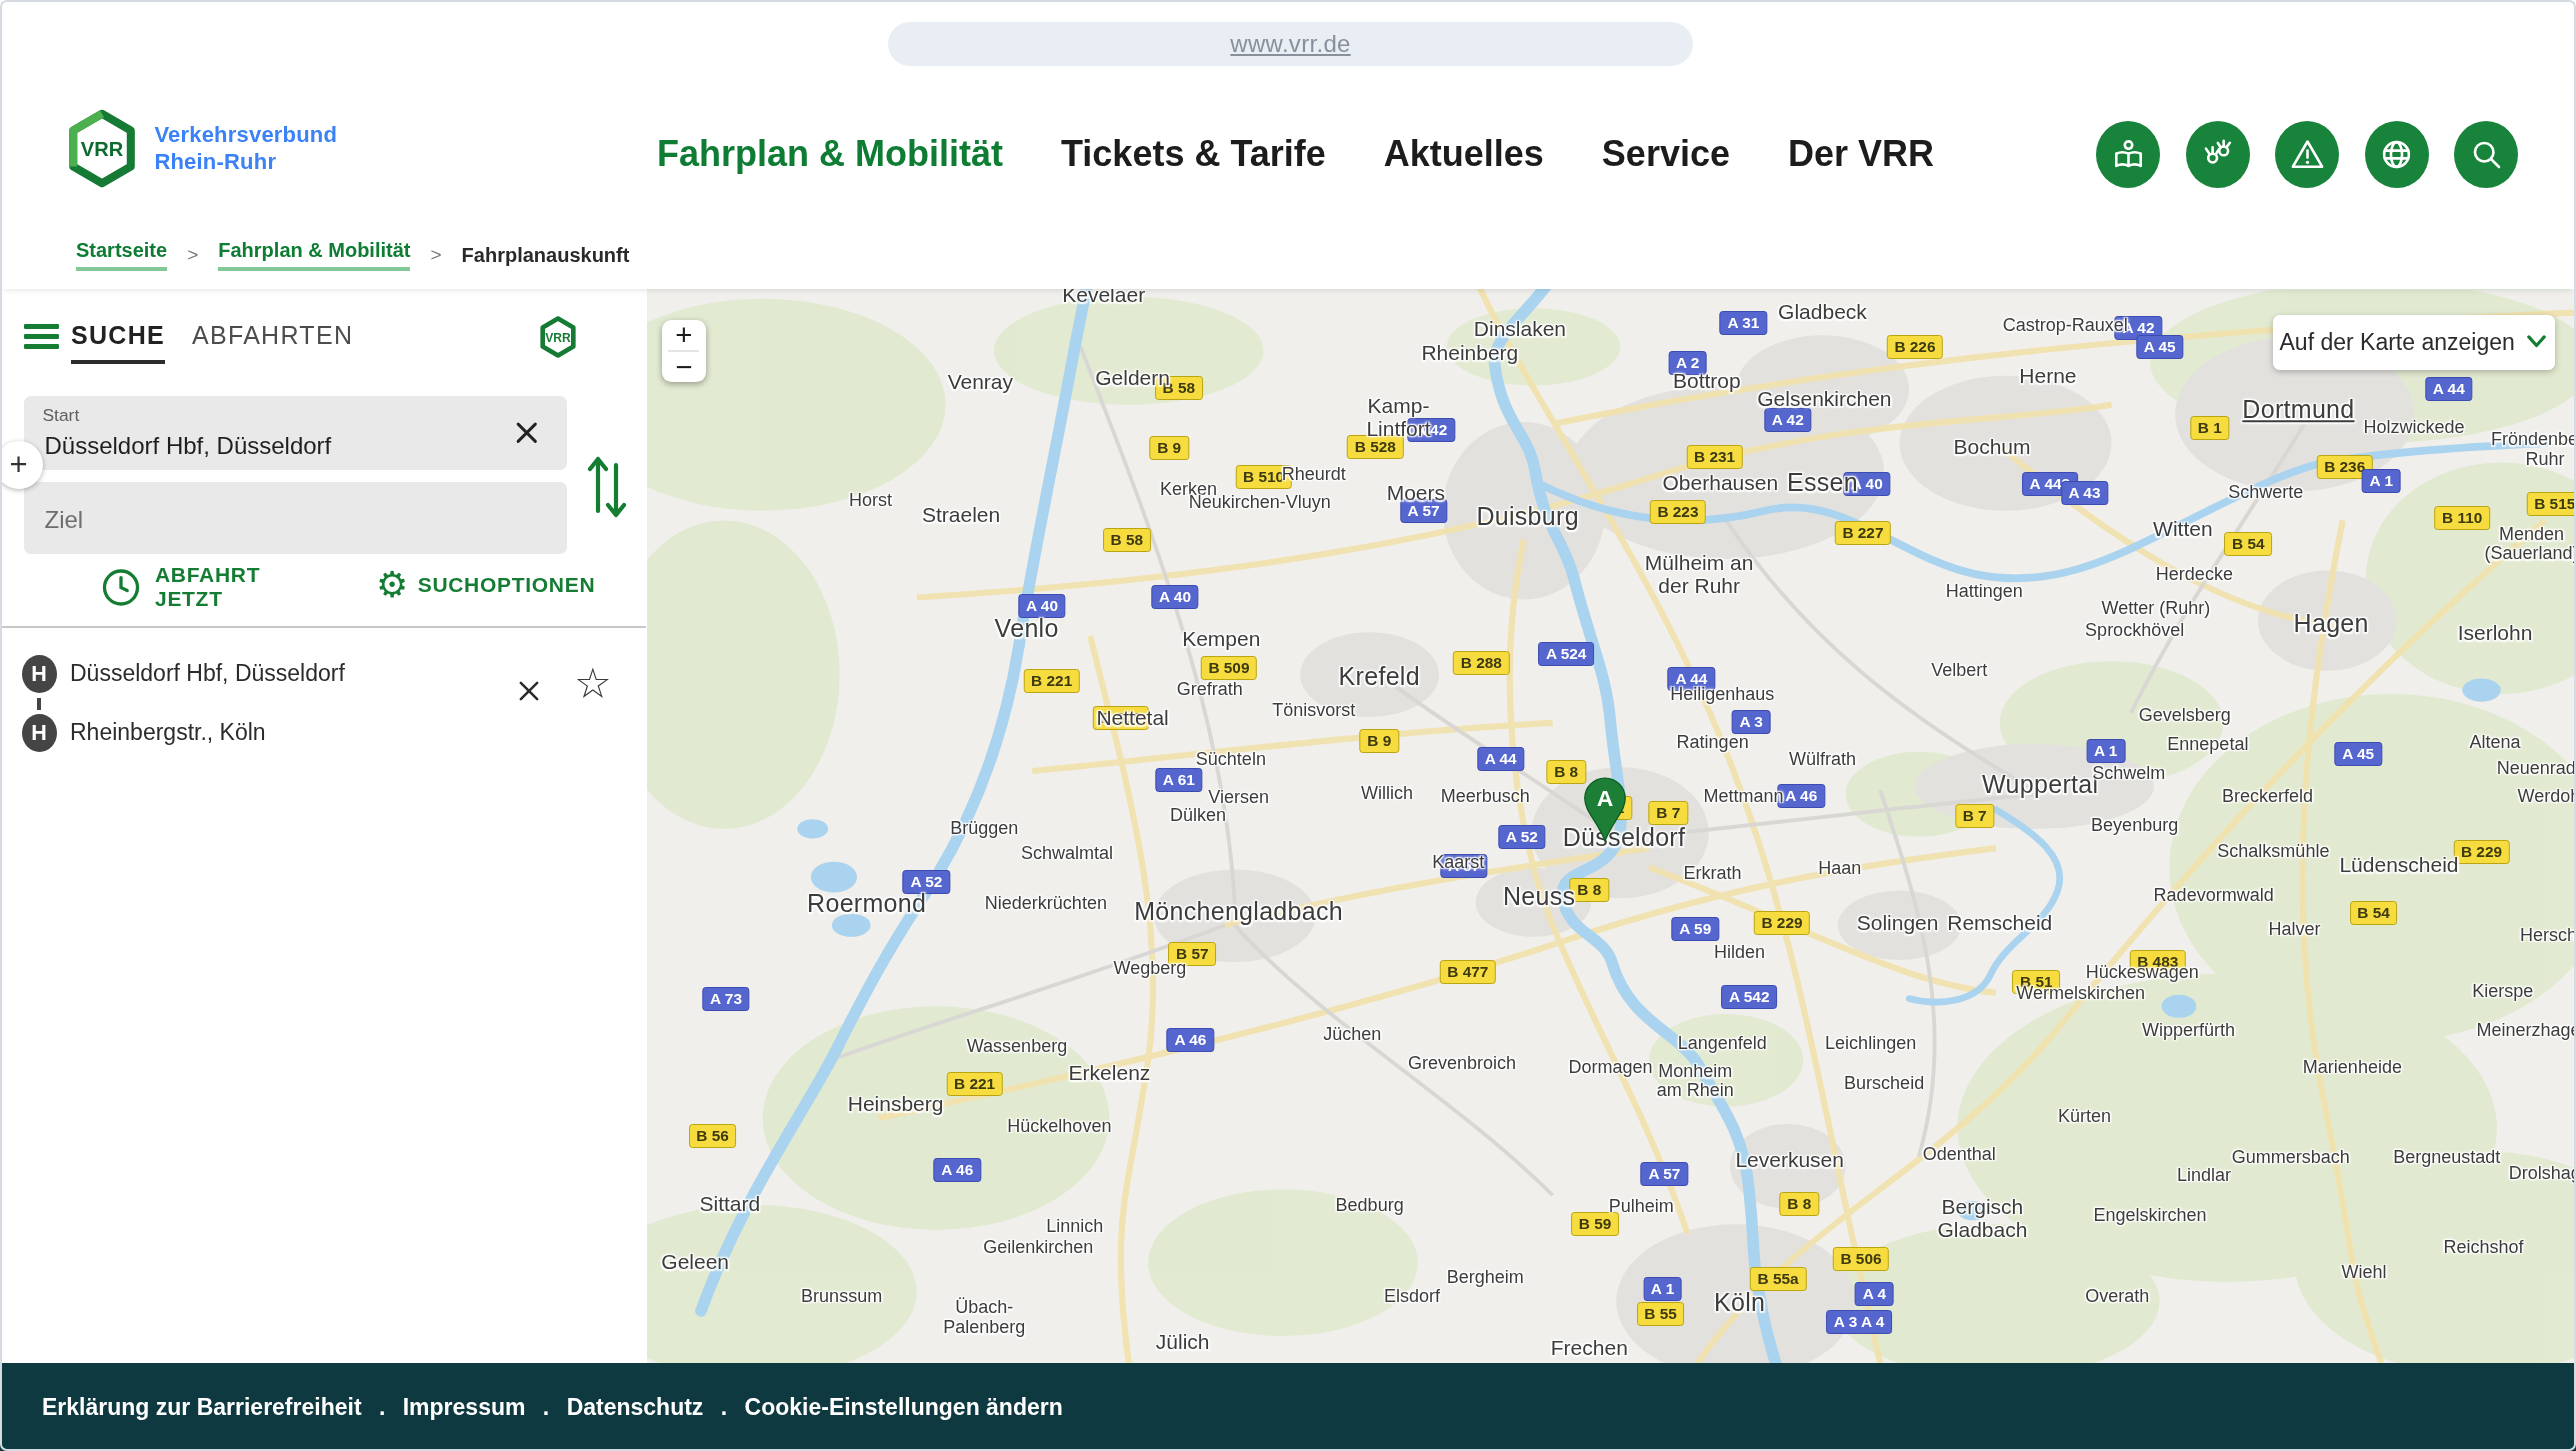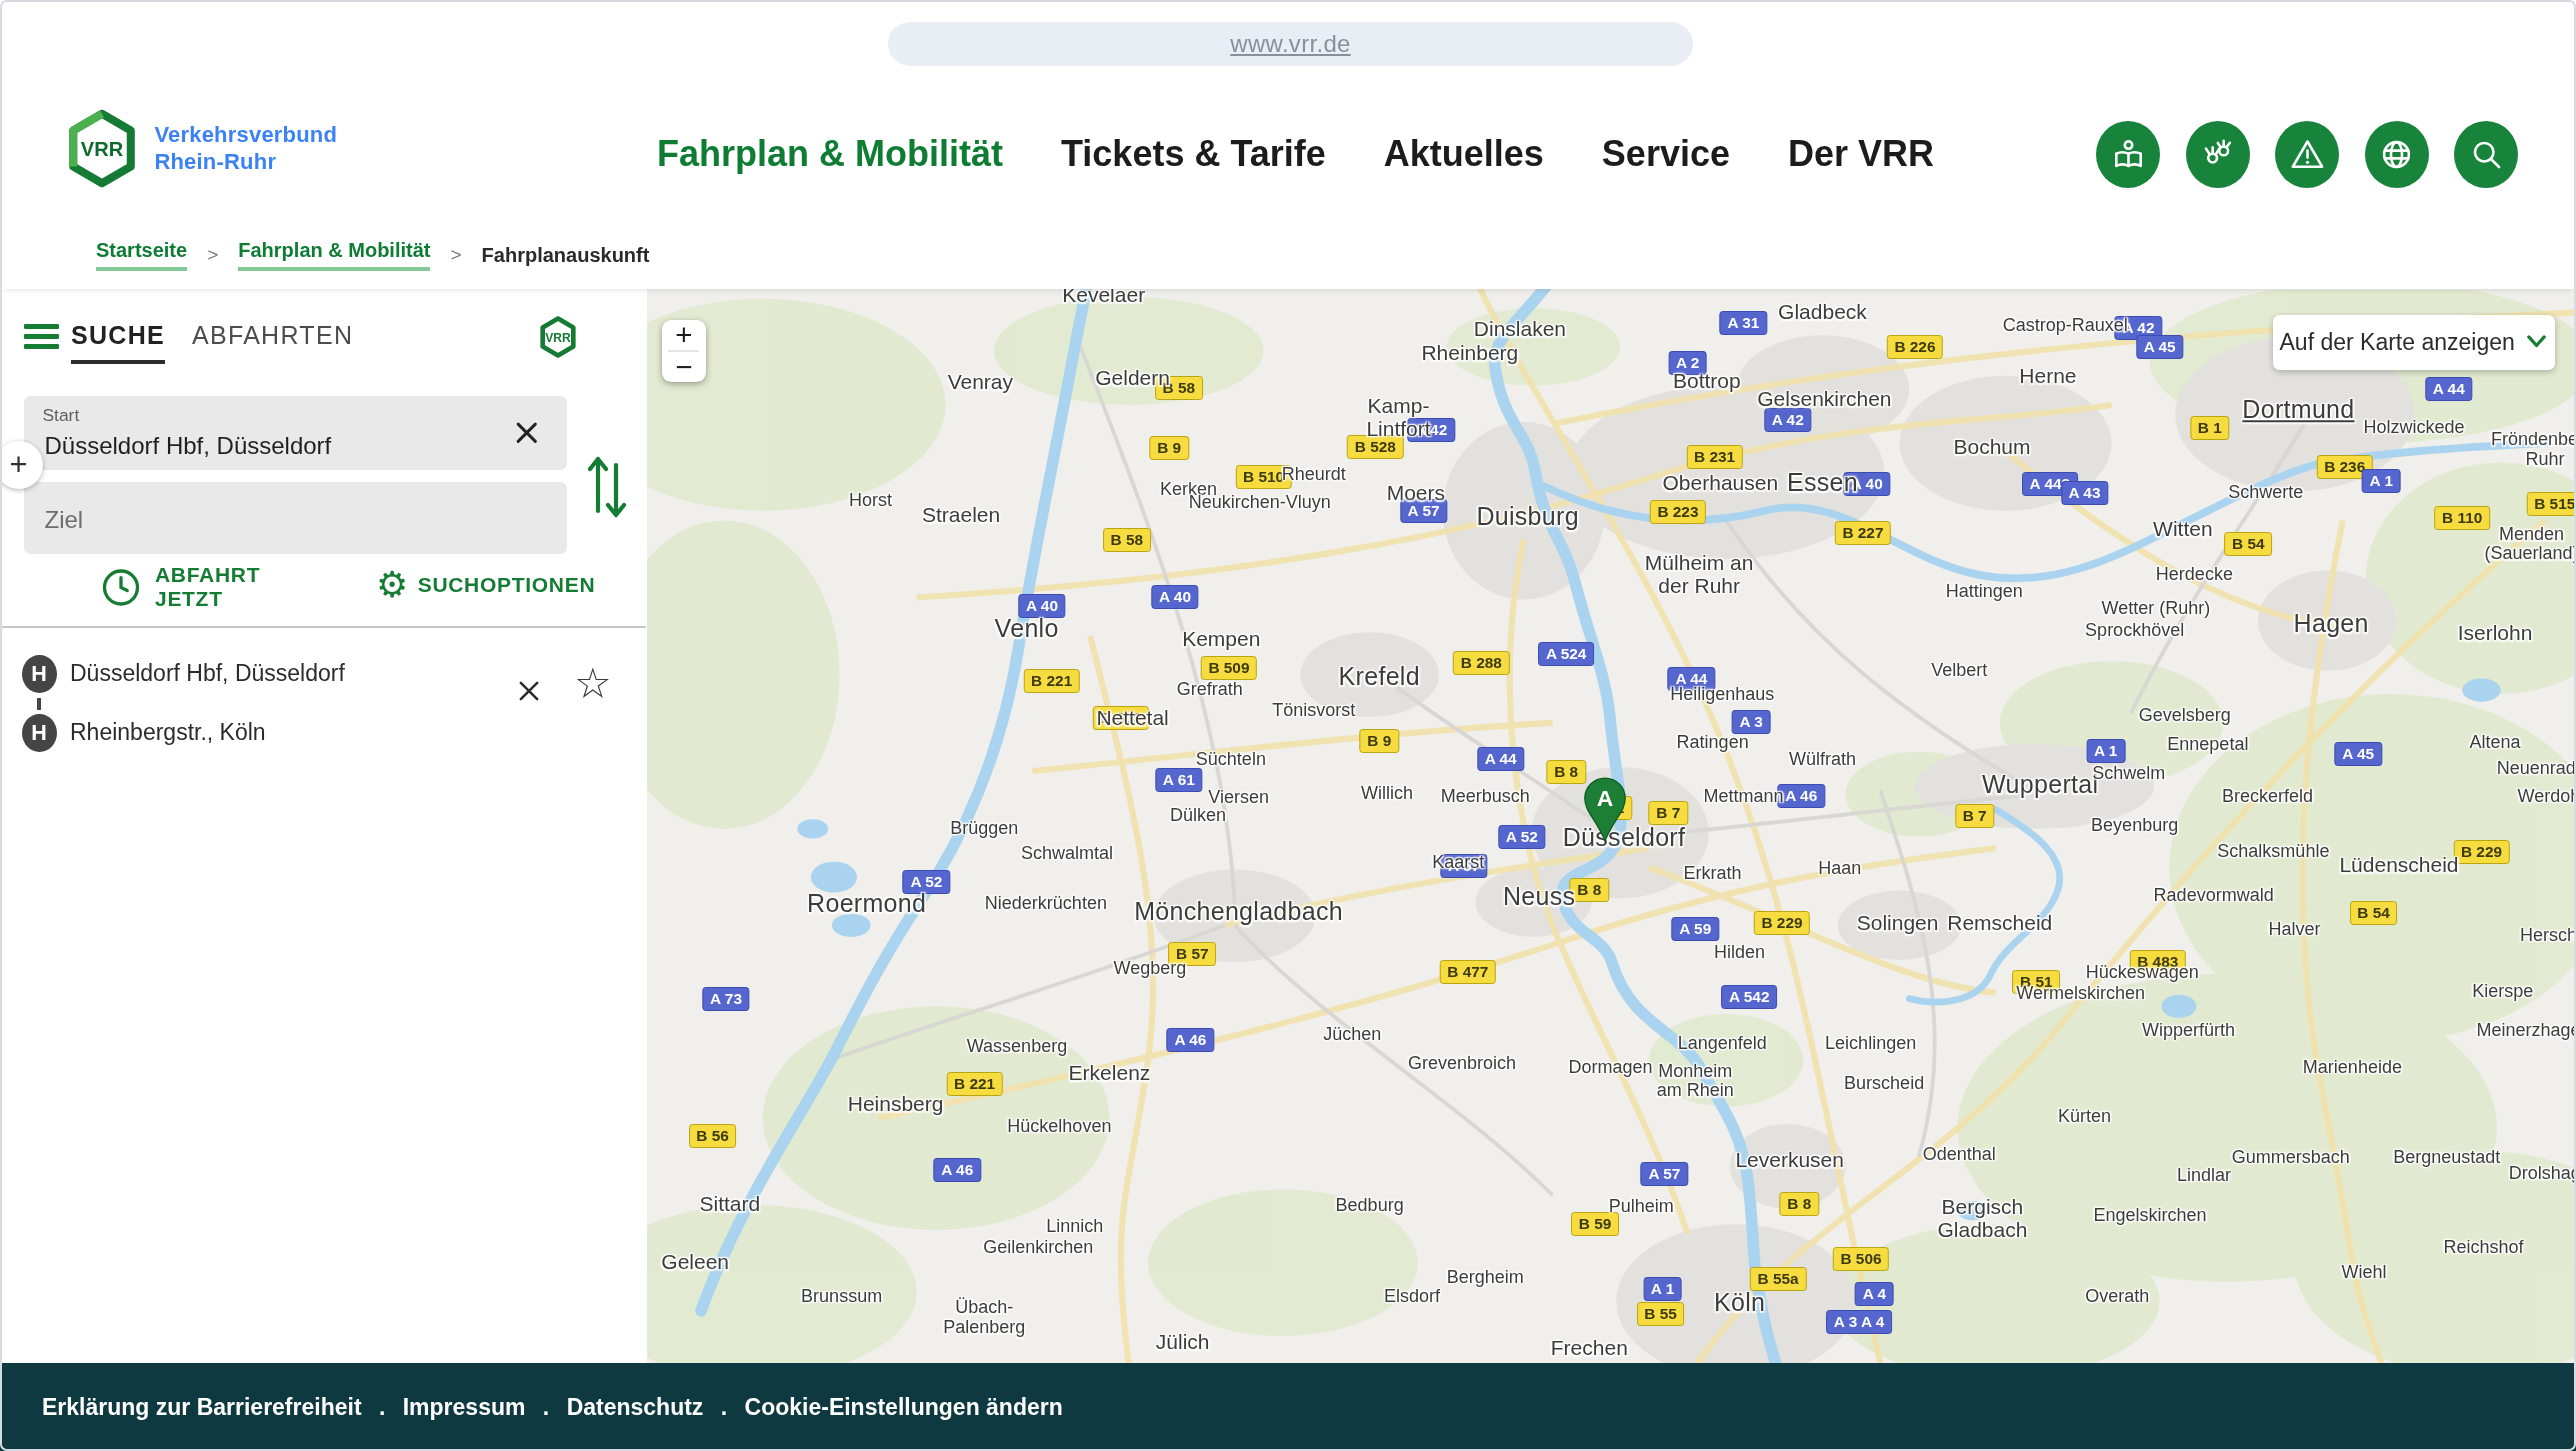--- a/index.html
+++ b/index.html
@@ -19,21 +19,21 @@
   .logo-text{font-size:22px;line-height:27px;color:#3b82f6;font-weight:bold;letter-spacing:0.2px;}
   .nav{position:absolute;left:657px;top:0;height:134px;display:flex;align-items:center;gap:58px;}
   .nav-item{font-size:36px;font-weight:bold;color:#1c1c1c;text-decoration:none;cursor:pointer;white-space:nowrap;}
   .nav-item.active{color:#0e7c33;}
   .hicons{position:absolute;right:58px;top:0;height:134px;display:flex;align-items:center;gap:25.5px;}
   .hicon{width:64px;height:67px;border-radius:50%;background:#17833b;display:flex;align-items:center;justify-content:center;cursor:pointer;}
   .hicon svg{width:39px;height:39px;}
 
   
   .crumbrow{position:absolute;left:0;top:221px;width:100%;height:68px;background:#fff;z-index:21;
-            display:flex;align-items:center;padding-left:96px;box-sizing:border-box;gap:20px;
+            display:flex;align-items:center;padding-left:76px;box-sizing:border-box;gap:20px;
             box-shadow:0 4px 6.7px -4px rgba(0,0,0,.15);}
   .crumb{font-size:20px;font-weight:bold;}
   .crumb.link{color:#0e7c33;padding-bottom:5.4px;border-bottom:4px solid #84c897;cursor:pointer;}
   .crumb.current{color:#2a2a2a;}
   .crumb-sep{color:#777;font-size:19px;}
   .wedge-tr{position:absolute;right:2px;top:238px;width:309px;height:52px;background:#e9f4e5;
             clip-path:polygon(100% 0,100% 100%,0 100%);z-index:20;}
   .wedge-bl{position:absolute;left:533px;top:1280px;width:178px;height:82px;background:#e8f3e4;
             clip-path:polygon(100% 0,100% 100%,0 100%);z-index:1;}
 

